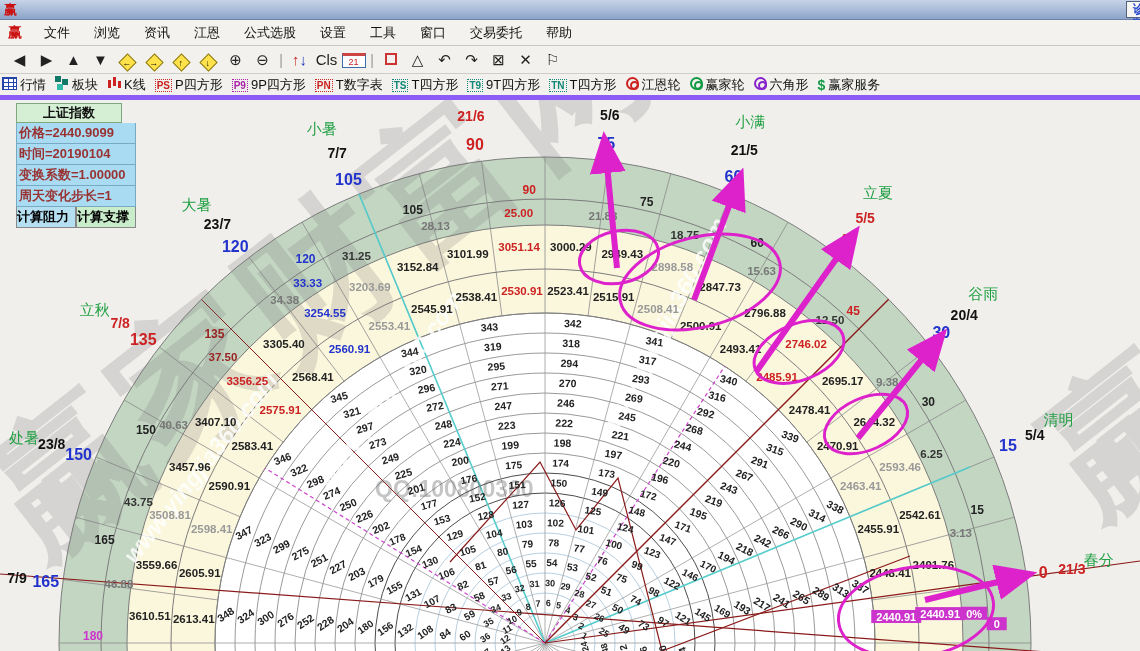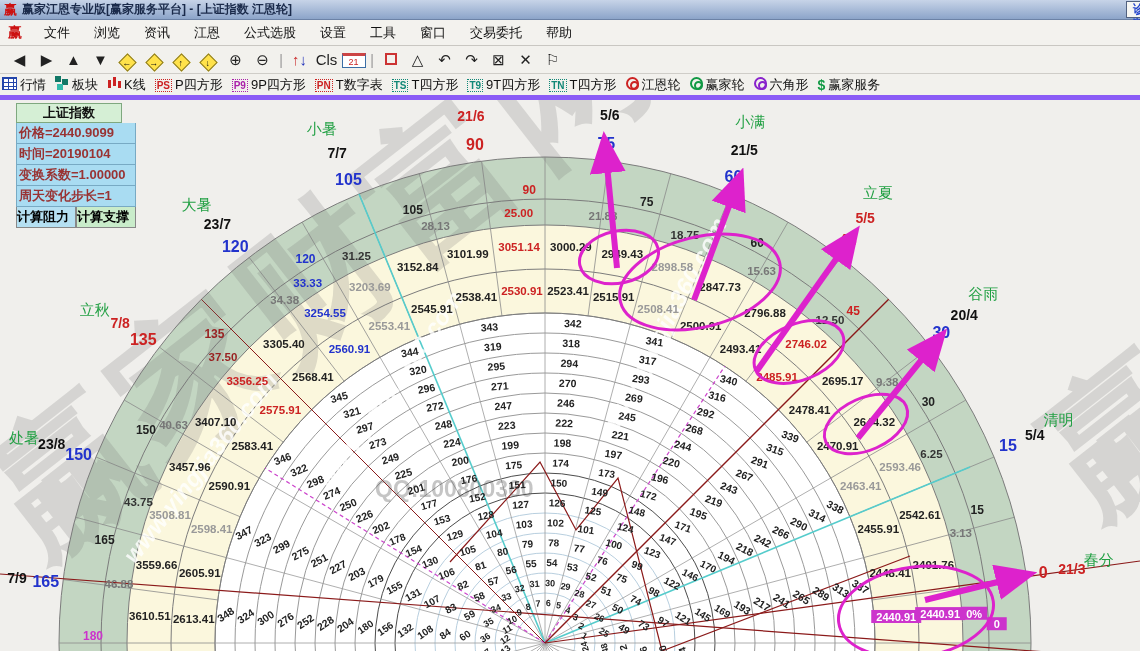--- a/index.html
+++ b/index.html
@@ -494,21 +494,20 @@
       <ellipse cx="916" cy="612" rx="78" ry="45" fill="none" stroke="#dd22cc" stroke-width="3" transform="rotate(-8 916 612)"></ellipse>
       <line x1="617" y1="268" x2="606" y2="155" stroke="#dd22cc" stroke-width="6" marker-end="url(#ah)"></line>
       <line x1="694" y1="300" x2="735" y2="190" stroke="#dd22cc" stroke-width="6" marker-end="url(#ah)"></line>
       <line x1="756" y1="372" x2="846" y2="245" stroke="#dd22cc" stroke-width="6" marker-end="url(#ah)"></line>
       <line x1="858" y1="438" x2="932" y2="347" stroke="#dd22cc" stroke-width="6" marker-end="url(#ah)"></line>
       <line x1="925" y1="600" x2="1014" y2="578" stroke="#dd22cc" stroke-width="6" marker-end="url(#ah)"></line>
     </svg>
 
   <div class="titlebar">
     <span class="appicon">赢</span>
-    <span>赢家江恩专业版[赢家服务平台] - [上证指数 江恩轮]</span>
     <span class="winbtn" style="left:1076px;width:46px;margin-top:24px;">客服</span>
     <span class="winbtn" style="left:1126px;width:30px;">诊断</span>
   </div>
 
   <div class="menubar">
     <span class="appicon">赢</span>
     <span id="menuitems" style="display:flex;text-align:right;">
         <span class="menuitem">文件</span>
         <span class="menuitem">浏览</span>
         <span class="menuitem">资讯</span>

